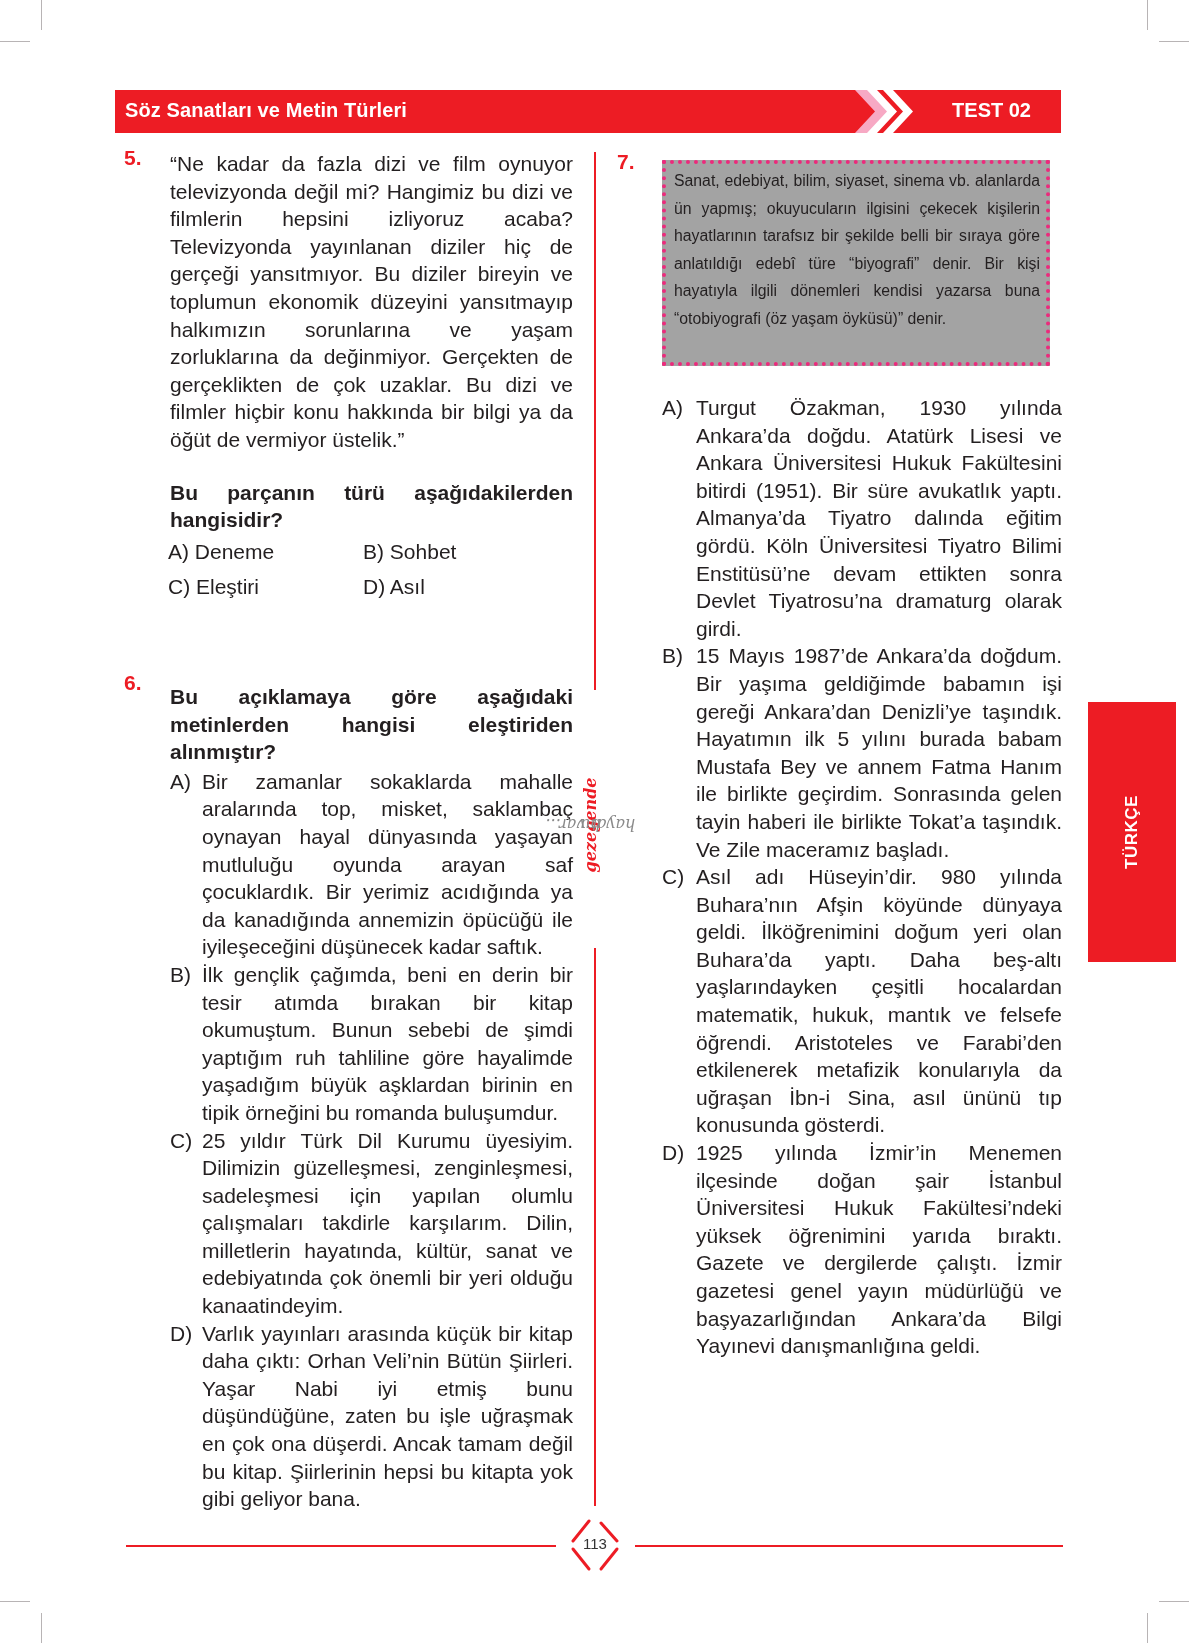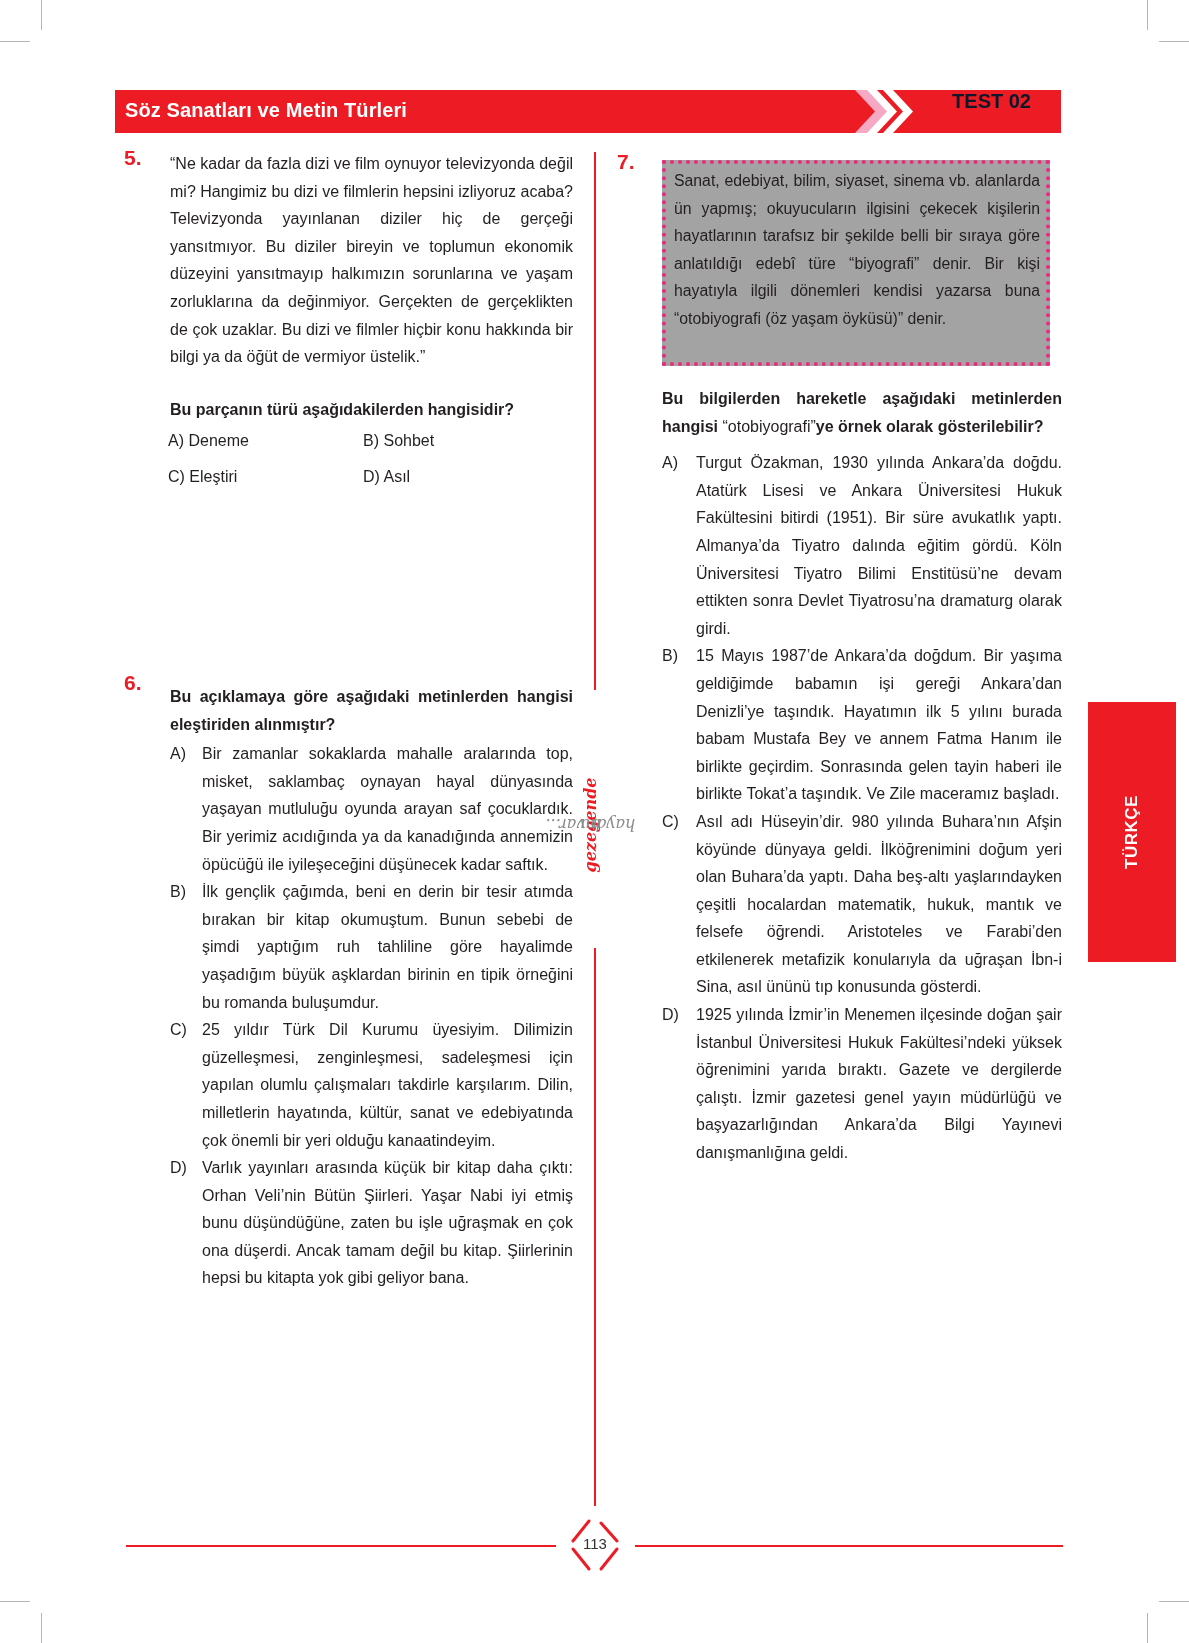--- a/index.html
+++ b/index.html
@@ -13,26 +13,26 @@
   
   .header {
     position: absolute; left: 115px; top: 90px; width: 946px; height: 43px;
     background: #ed1c24;
   }
   .header .title {
     position: absolute; left: 10px; top: 9px;
     color: #fff; font-weight: bold; font-size: 20px; letter-spacing: 0.1px;
   }
   .header .test {
-    position: absolute; right: 30px; top: 0;
-    color: #0f172a; font-weight: bold; font-size: 20px;
+    position: absolute; right: 30px; top: 9px;
+    color: #ffffff; font-weight: bold; font-size: 20px;
   }
   .header svg.chev { position: absolute; left: 740px; top: 0; }
 
-  .col { position: absolute; font-size: 16px; line-height: 27.6px; }
+  .col { position: absolute; font-size: 21px; line-height: 27.6px; }
   .qnum {
     position: absolute; color: #ed1c24; font-weight: bold; font-size: 21px;
   }
   .para p { margin: 0; text-align: justify; text-align-last: left; }
   .bold { font-weight: bold; }
   .opt2 { display: grid; grid-template-columns: 195px 200px; row-gap: 8px; }
   .opt { display: flex; }
   .opt .lt { width: 32px; flex: none; }
   .opt .tx { flex: 1; text-align: justify; }
 
@@ -137,21 +137,20 @@
 <div class="slogan">
   <span><span>bu </span><b>gezegende</b><span> hayat var...</span></span>
 </div>
 <div class="divider" style="top:948px;height:558px;"></div>
 
 <div class="qnum" style="left:617px;top:150px;">7.</div>
 <div class="infobox">
   <p>Sanat, edebiyat, bilim, siyaset, sinema vb. alanlarda ün yapmış; okuyucuların ilgisini çekecek kişilerin hayatlarının tarafsız bir şekilde belli bir sıraya göre anlatıldığı edebî türe “biyografi” denir. Bir kişi hayatıyla ilgili dönemleri kendisi yazarsa buna “otobiyografi (öz yaşam öyküsü)” denir.</p>
 </div>
 <div class="col para" style="left:662px;top:385px;width:400px;">
-  <p class="bold"><span>Bu bilgilerden hareketle aşağıdaki metinlerden hangisi </span><span style="font-weight:normal;">“otobiyografi”</span><span>ye örnek olarak gösterilebilir?</span></p>
   <div style="margin-top:9px;">
     <div class="opt">
         <span class="lt" style="width:34px">A)</span>
         <span class="tx">Turgut Özakman, 1930 yılında Ankara’da doğdu. Atatürk Lisesi ve Ankara Üniversitesi Hukuk Fakültesini bitirdi (1951). Bir süre avukatlık yaptı. Almanya’da Tiyatro dalında eğitim gördü. Köln Üniversitesi Tiyatro Bilimi Enstitüsü’ne devam ettikten sonra Devlet Tiyatrosu’na dramaturg olarak girdi.</span>
       </div>
     <div class="opt">
         <span class="lt" style="width:34px">B)</span>
         <span class="tx">15 Mayıs 1987’de Ankara’da doğdum. Bir yaşıma geldiğimde babamın işi gereği Ankara’dan Denizli’ye taşındık. Hayatımın ilk 5 yılını burada babam Mustafa Bey ve annem Fatma Hanım ile birlikte geçirdim. Sonrasında gelen tayin haberi ile birlikte Tokat’a taşındık. Ve Zile maceramız başladı.</span>
       </div>
     <div class="opt">

